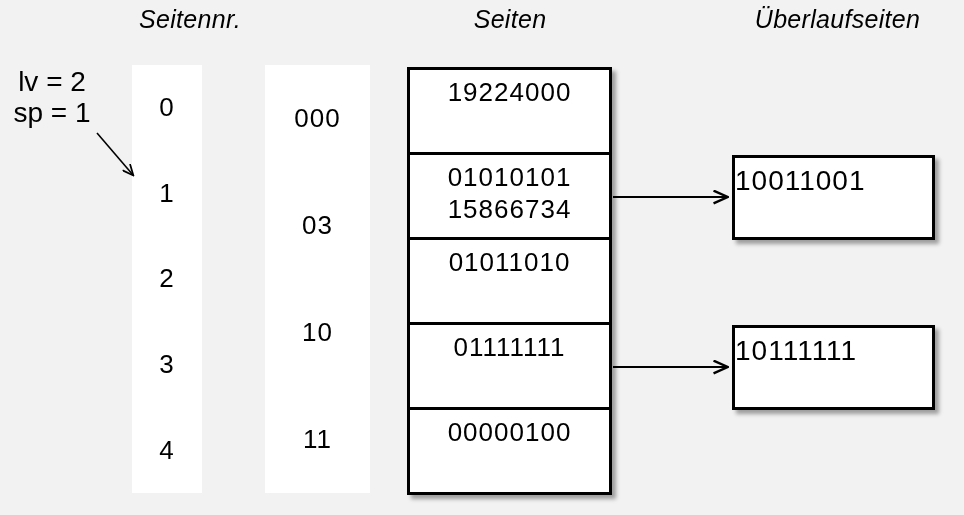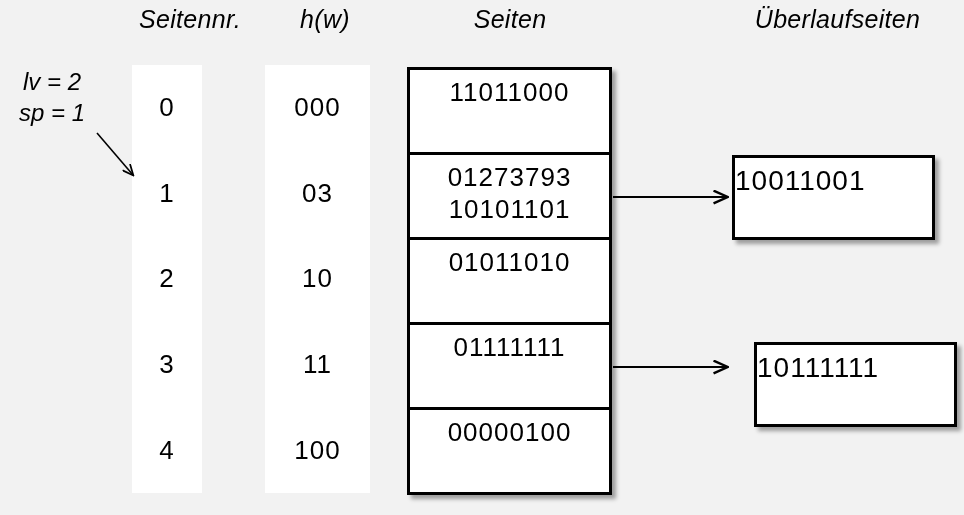--- a/index.html
+++ b/index.html
@@ -32,22 +32,21 @@
   }
   .hdr-pageno{left:110px;width:160px;}
   .hdr-hash{left:260px;width:130px;}
   .hdr-pages{left:425px;width:170px;}
   .hdr-overflow{left:730px;width:215px;}
 
   
   .annotation{
     position:absolute;
     left:8px;top:66px;width:88px;
-    font-style:italic;
-    font-size:24px;
+    font-size:28px;
     line-height:31px;
     text-align:center;
     white-space:nowrap;
   }
 
   
   .strip{
     position:absolute;
     top:65px;height:428px;
     background:var(--box-fill);
@@ -87,36 +86,35 @@
     left:732px;width:203px;height:85px;
     background:var(--box-fill);
     border:3px solid var(--line);
     box-shadow:4px 4px 4px rgba(0,0,0,0.35);
     display:flex;flex-direction:column;
     padding-top:7px;
     font-size:28px;
     letter-spacing:1px;
   }
   .overflow-box-1{top:155px;}
-  .overflow-box-2{top:342px;margin-left:22px;}
+  .overflow-box-2{top:325px;}
 
   
   .arrow-layer{
     position:absolute;inset:0;
     width:964px;height:515px;
     pointer-events:none;
   }
 </style>
 </head>
 <body>
 
 <div class="canvas">
 
   <div class="col-header hdr-pageno">Seitennr.</div>
-  <div class="col-header hdr-hash">h(w)</div>
   <div class="col-header hdr-pages">Seiten</div>
   <div class="col-header hdr-overflow">Überlaufseiten</div>
 
   <div class="annotation">
     <div>lv = 2</div>
     <div>sp = 1</div>
   </div>
 
   <div class="strip strip-pageno">
     <div class="cell">0</div>
@@ -124,31 +122,30 @@
     <div class="cell">2</div>
     <div class="cell">3</div>
     <div class="cell">4</div>
   </div>
 
   <div class="strip strip-hash">
     <div class="cell">000</div>
     <div class="cell">03</div>
     <div class="cell">10</div>
     <div class="cell">11</div>
-    <div class="cell">100</div>
   </div>
 
   <div class="pages-box">
     <div class="page-row">
-      <span>11011000</span>
+      <span>19224000</span>
       <span></span>
     </div>
     <div class="page-row">
-      <span>01273793</span>
-      <span>10101101</span>
+      <span>01010101</span>
+      <span>15866734</span>
     </div>
     <div class="page-row">
       <span>01011010</span>
     </div>
     <div class="page-row">
       <span>01111111</span>
     </div>
     <div class="page-row">
       <span>00000100</span>
       <span></span>

